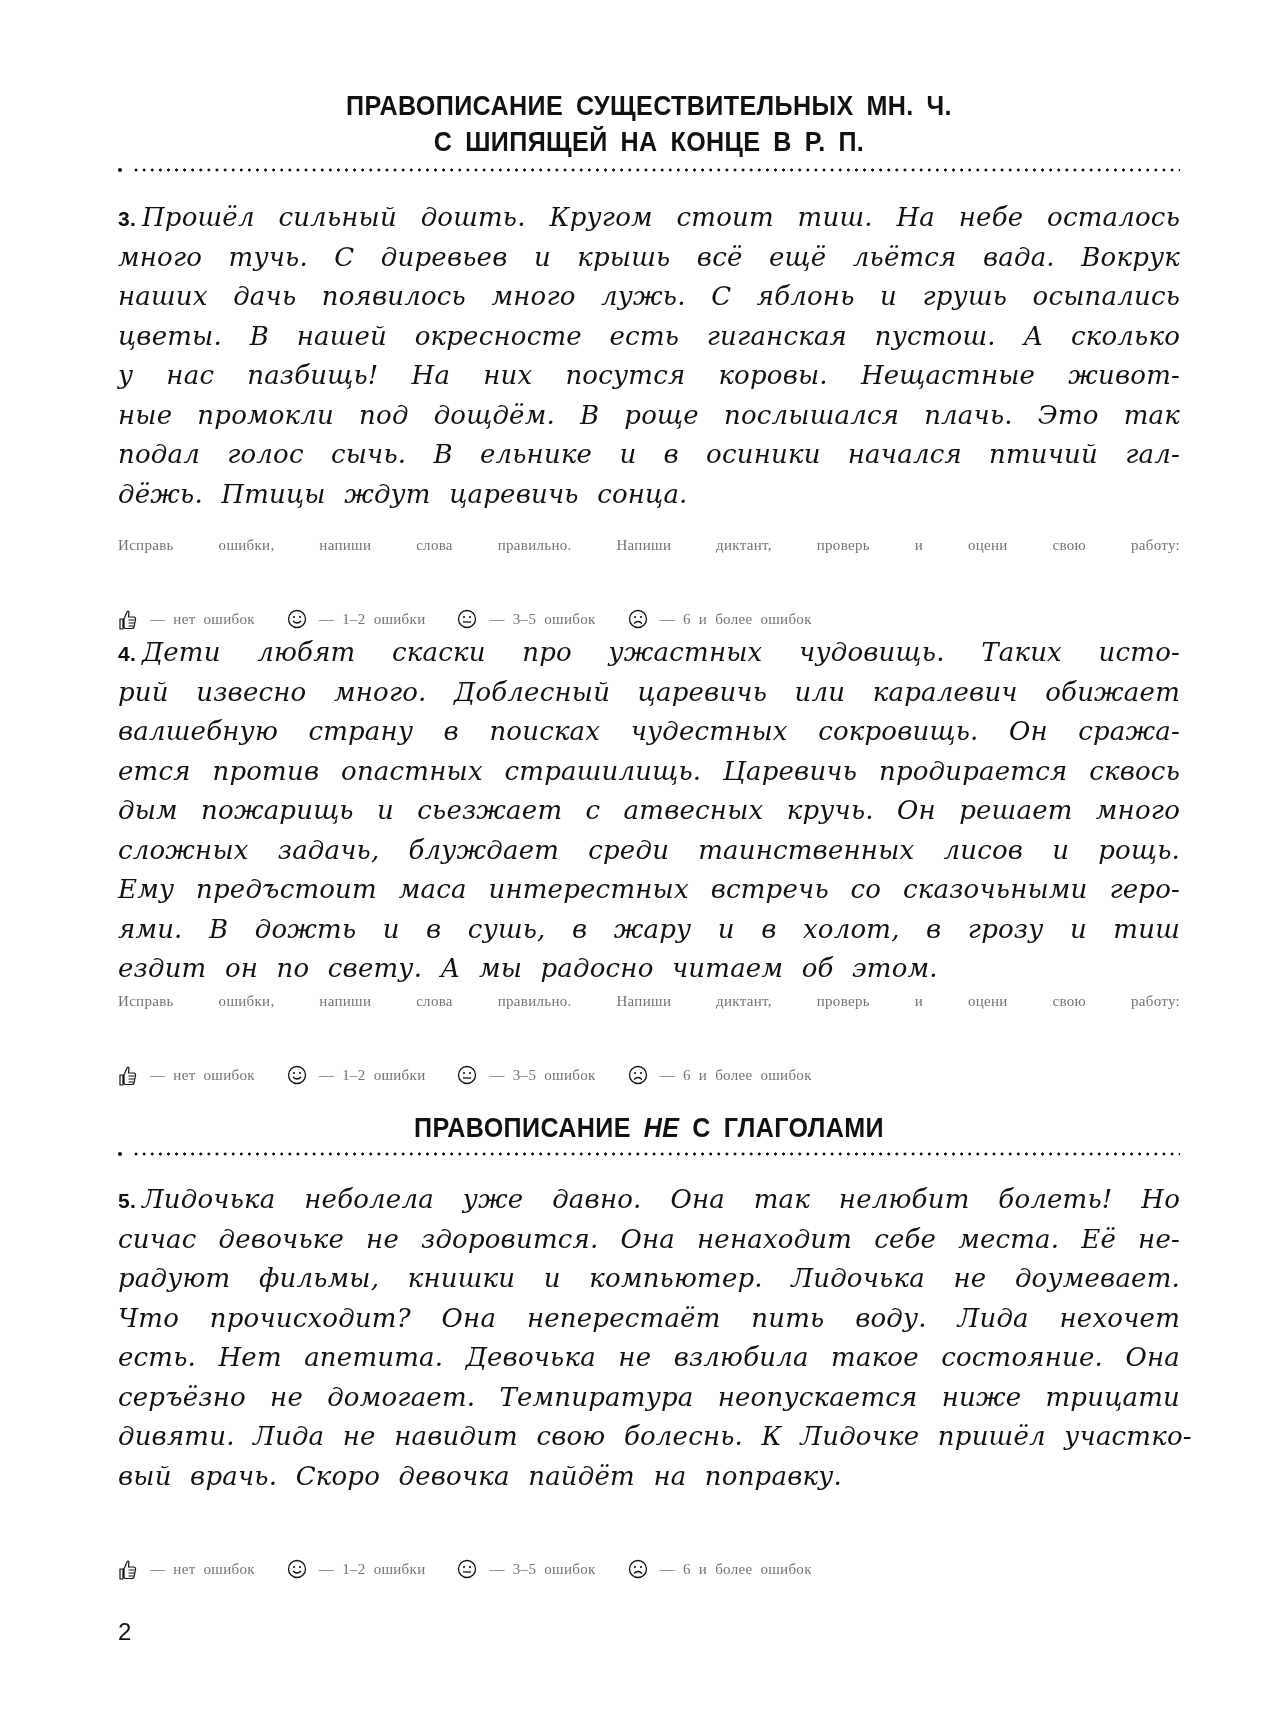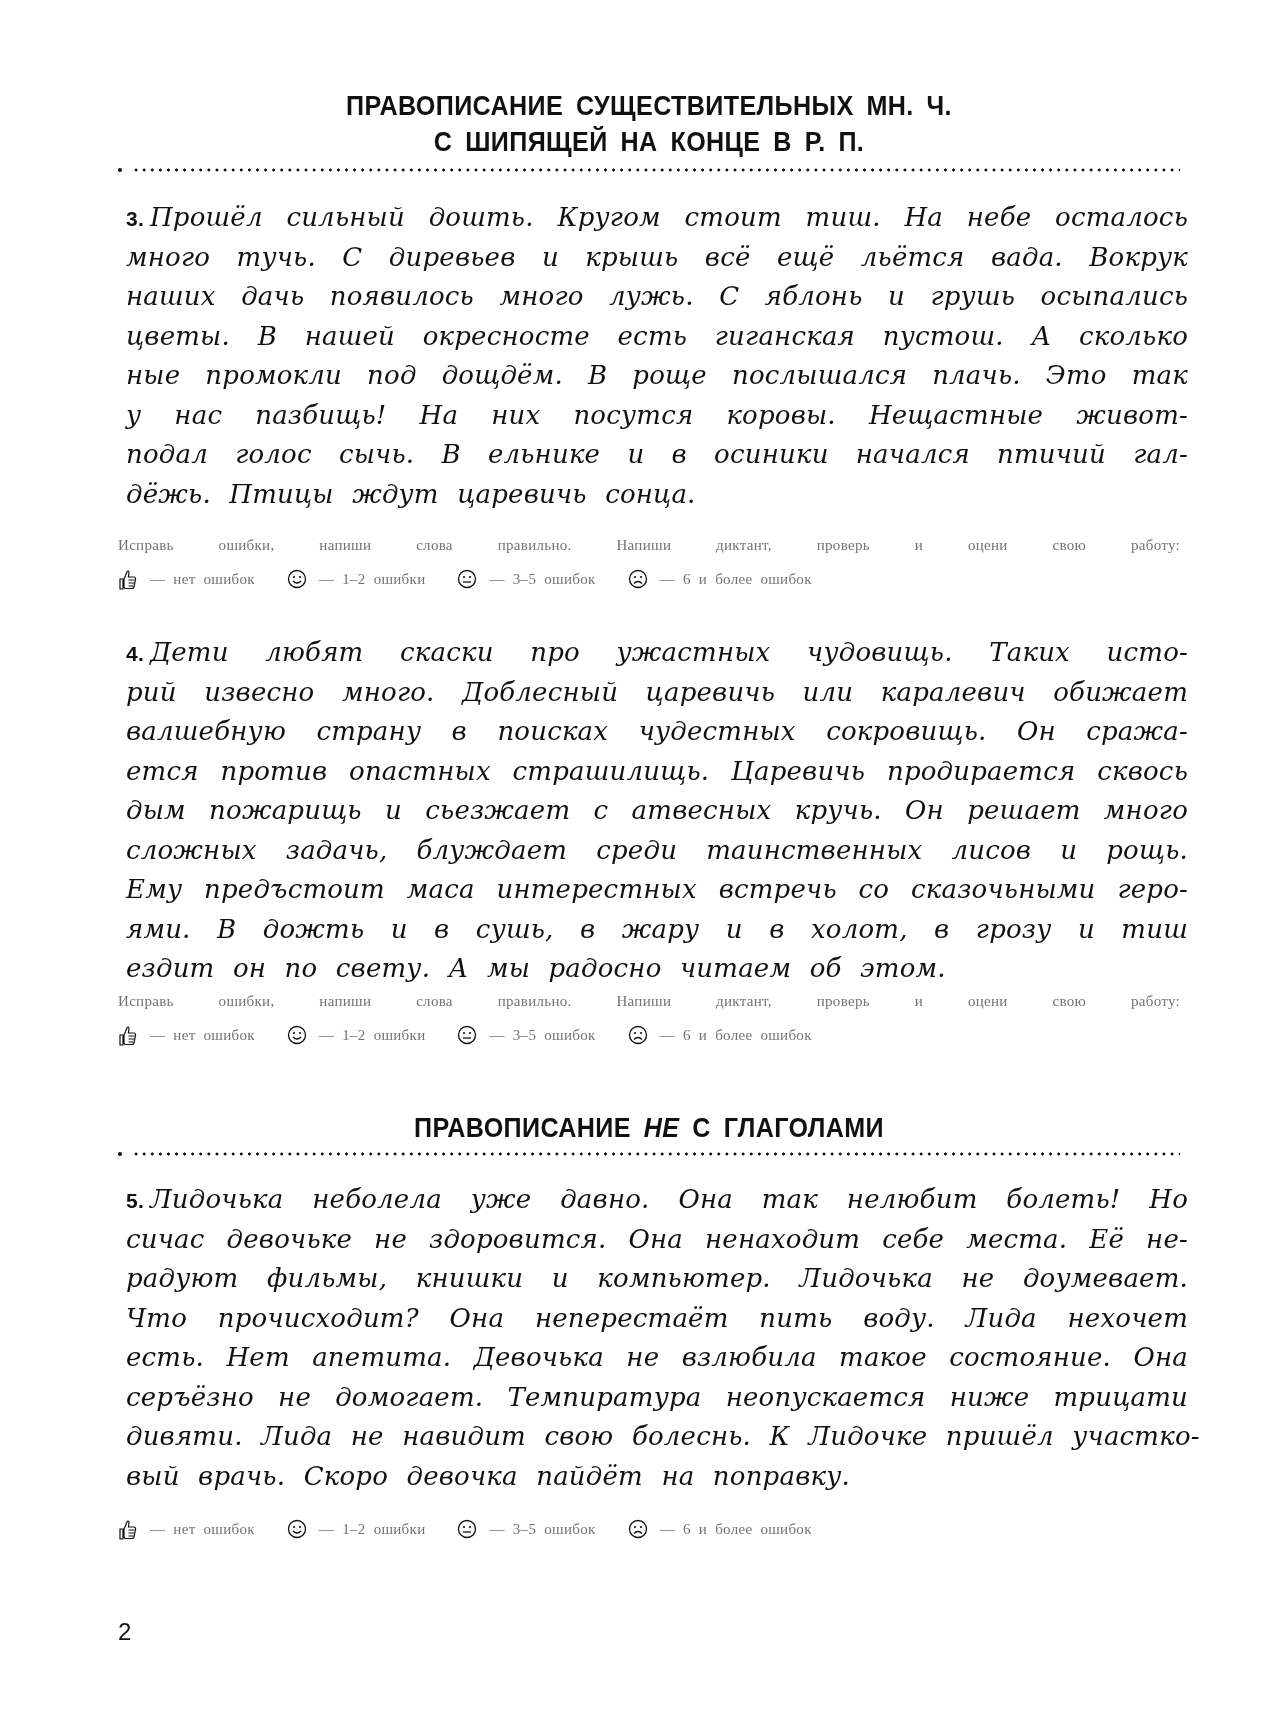--- a/index.html
+++ b/index.html
@@ -71,21 +71,20 @@
     .handwriting {
       font-family: "DejaVu Serif", serif;
       font-style: italic;
       font-size: 26px;
       line-height: 39.5px;
       color: #111;
       text-align: justify;
       text-align-last: left;
       word-spacing: 10px;
       letter-spacing: 0.2px;
-      margin-left: 8px;
     }
     .hw-line {
       display: block;
       text-align: justify;
       text-align-last: justify;
       white-space: nowrap;
       height: 39.5px;
     }
     .hw-line.last {
       text-align-last: left;
@@ -112,20 +111,21 @@
       text-align: justify;
       text-align-last: justify;
       letter-spacing: 0.3px;
     }
     .grade-line {
       display: flex;
       align-items: flex-end;
       white-space: nowrap;
       letter-spacing: 0.3px;
       word-spacing: 4px;
+      margin-top: 40px;
     }
     .grade-item {
       display: inline-flex;
       align-items: center;
       margin-right: 32px;
     }
     .grade-icon {
       display: inline-block;
       width: 20px;
       height: 20px;
@@ -158,22 +158,22 @@
   </div>
   <div class="dotline" style="top:168px;">
       <div class="mask"></div>
     </div>
 
   <div class="exercise handwriting" style="top:198px;">
     <span class="hw-line"><span class="ex-num">3.</span><span>Прошёл сильный дошть. Кругом стоит тиш. На небе осталось</span></span>
     <span class="hw-line">много тучь. С диревьев и крышь всё ещё льётся вада. Вокрук</span>
     <span class="hw-line">наших дачь появилось много лужь. С яблонь и грушь осыпались</span>
     <span class="hw-line">цветы. В нашей окресносте есть гиганская пустош. А сколько</span>
+    <span class="hw-line">у нас пазбищь! На них посутся коровы. Нещастные живот-</span>
     <span class="hw-line">ные промокли под дощдём. В роще послышался плачь. Это так</span>
-    <span class="hw-line">у нас пазбищь! На них посутся коровы. Нещастные живот-</span>
     <span class="hw-line">подал голос сычь. В ельнике и в осиники начался птичий гал-</span>
     <span class="hw-line last">дёжь. Птицы ждут царевичь сонца.</span>
   </div>
 
   <div class="instruction" style="top:528px;">
     <span class="instr-line">Исправь ошибки, напиши слова правильно. Напиши диктант, проверь и оцени свою работу:</span>
     <div class="grade-line">
       <span class="grade-item">
         <span class="grade-icon">
           <svg width="20" height="22" viewBox="0 0 20 22">

